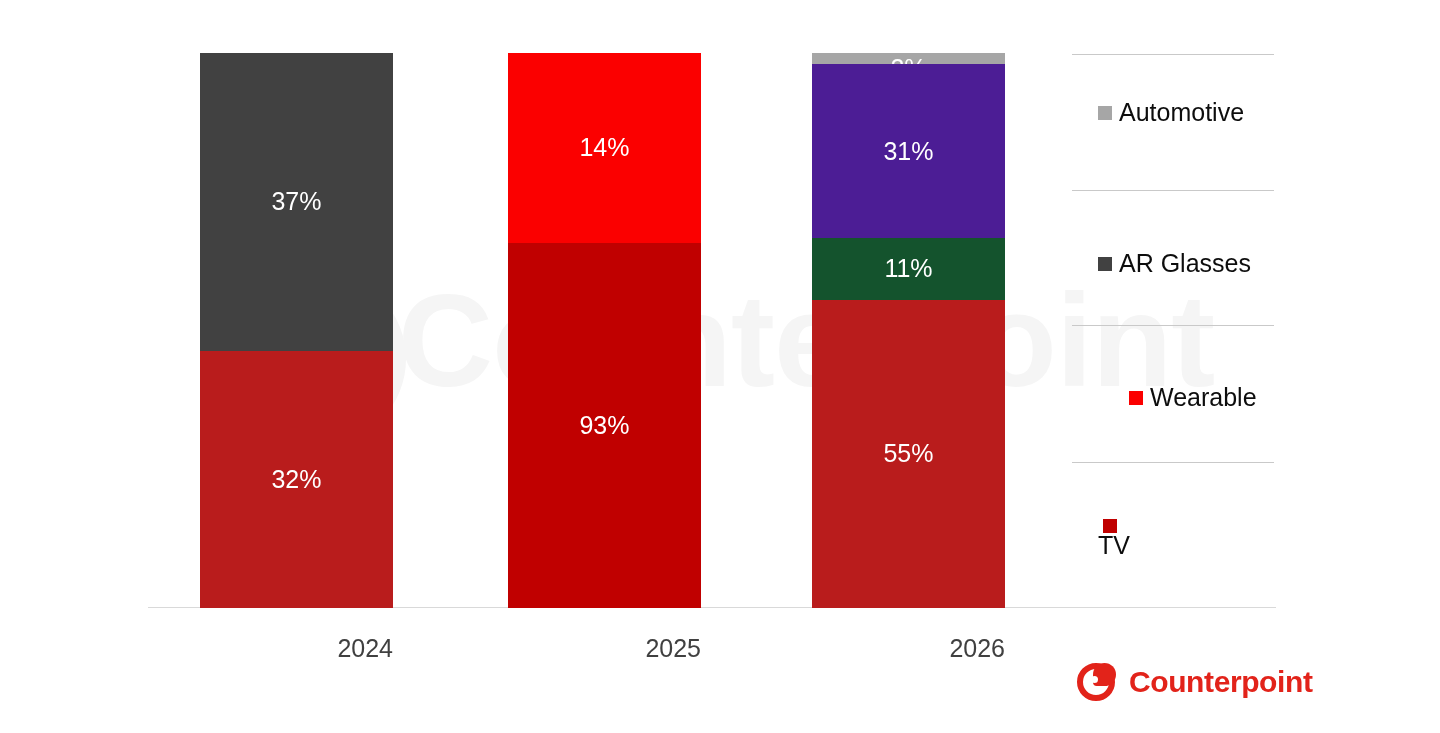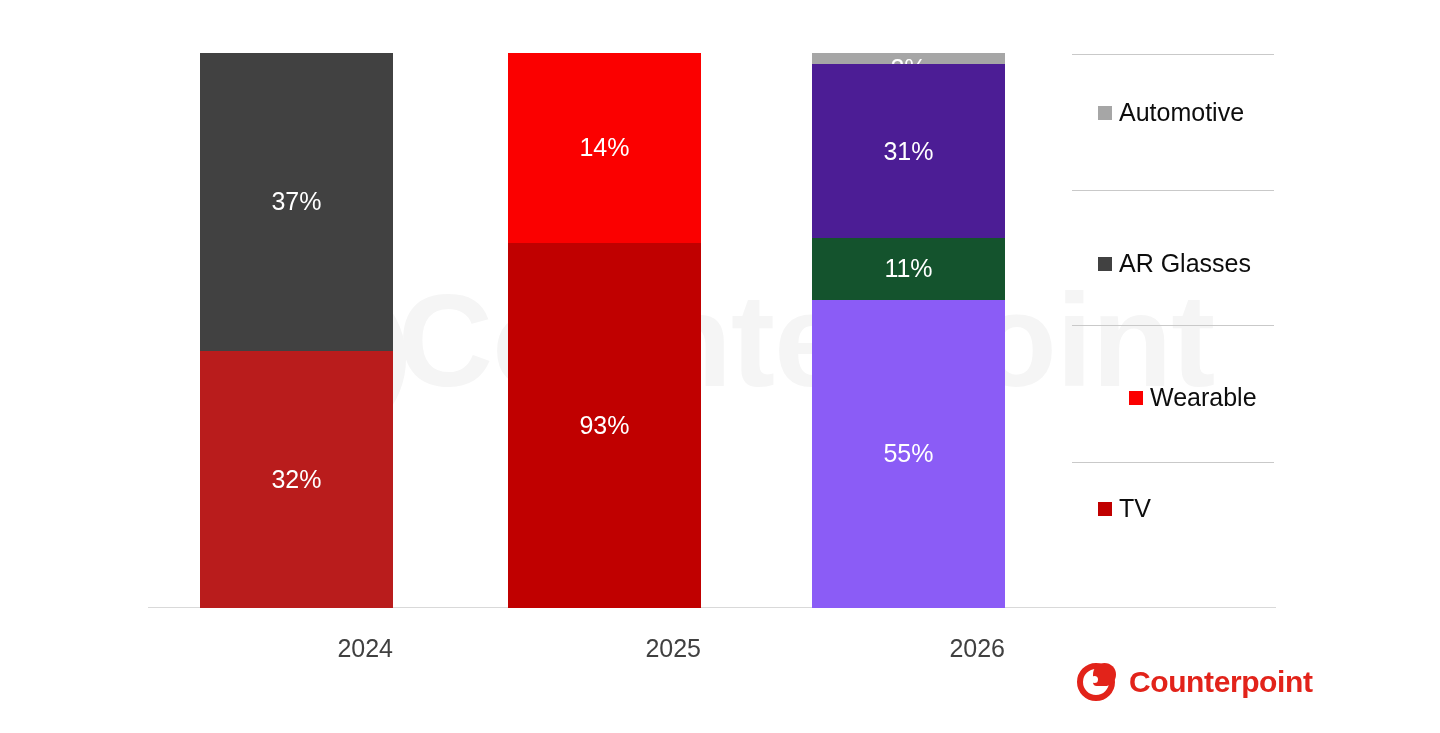--- a/index.html
+++ b/index.html
@@ -241,21 +241,21 @@
     <div class="bar" id="bar-2026" style="left:812px; width:193px; height:555px;">
       <div class="seg" style="flex: 2 0 0; background:#A6A6A6;">
         <span class="seg-label outside-top">2%</span>
       </div>
       <div class="seg" style="flex: 31 0 0; background:#4c1d95;">
         <span class="seg-label">31%</span>
       </div>
       <div class="seg" style="flex: 11 0 0; background:#14532d;">
         <span class="seg-label">11%</span>
       </div>
-      <div class="seg" style="flex: 55 0 0; background:#8b5cf6;">
+      <div class="seg" style="flex: 55 0 0; background:#b91c1c;">
         <span class="seg-label">55%</span>
       </div>
     </div>
     <div class="cat-label" style="left:812px; width:193px;">2026</div>
   </div>
 
   <div class="legend">
     <div class="legend-rule" style="top:14px;"></div>
     <div class="legend-rule" style="top:150px;"></div>
     <div class="legend-rule" style="top:285px;"></div>
@@ -266,21 +266,21 @@
       <span class="legend-text">Automotive</span>
     </div>
     <div class="legend-item" style="top:211px;">
       <span class="legend-swatch" style="background:#414141;"></span>
       <span class="legend-text">AR Glasses</span>
     </div>
     <div class="legend-item" style="top:345px;padding-left:31px;">
       <span class="legend-swatch" style="background:#FB0000;"></span>
       <span class="legend-text">Wearable</span>
     </div>
-    <div class="legend-item" style="top:456px;">
+    <div class="legend-item" style="top:479px;flex-direction:column;">
       <span class="legend-swatch" style="background:#C00000;"></span>
       <span class="legend-text">TV</span>
     </div>
   </div>
 
   <div class="brand">
     <div class="brand-mark">
       <div class="brand-ring"></div>
       <div class="brand-blob"></div>
       <div class="brand-dot"></div>

